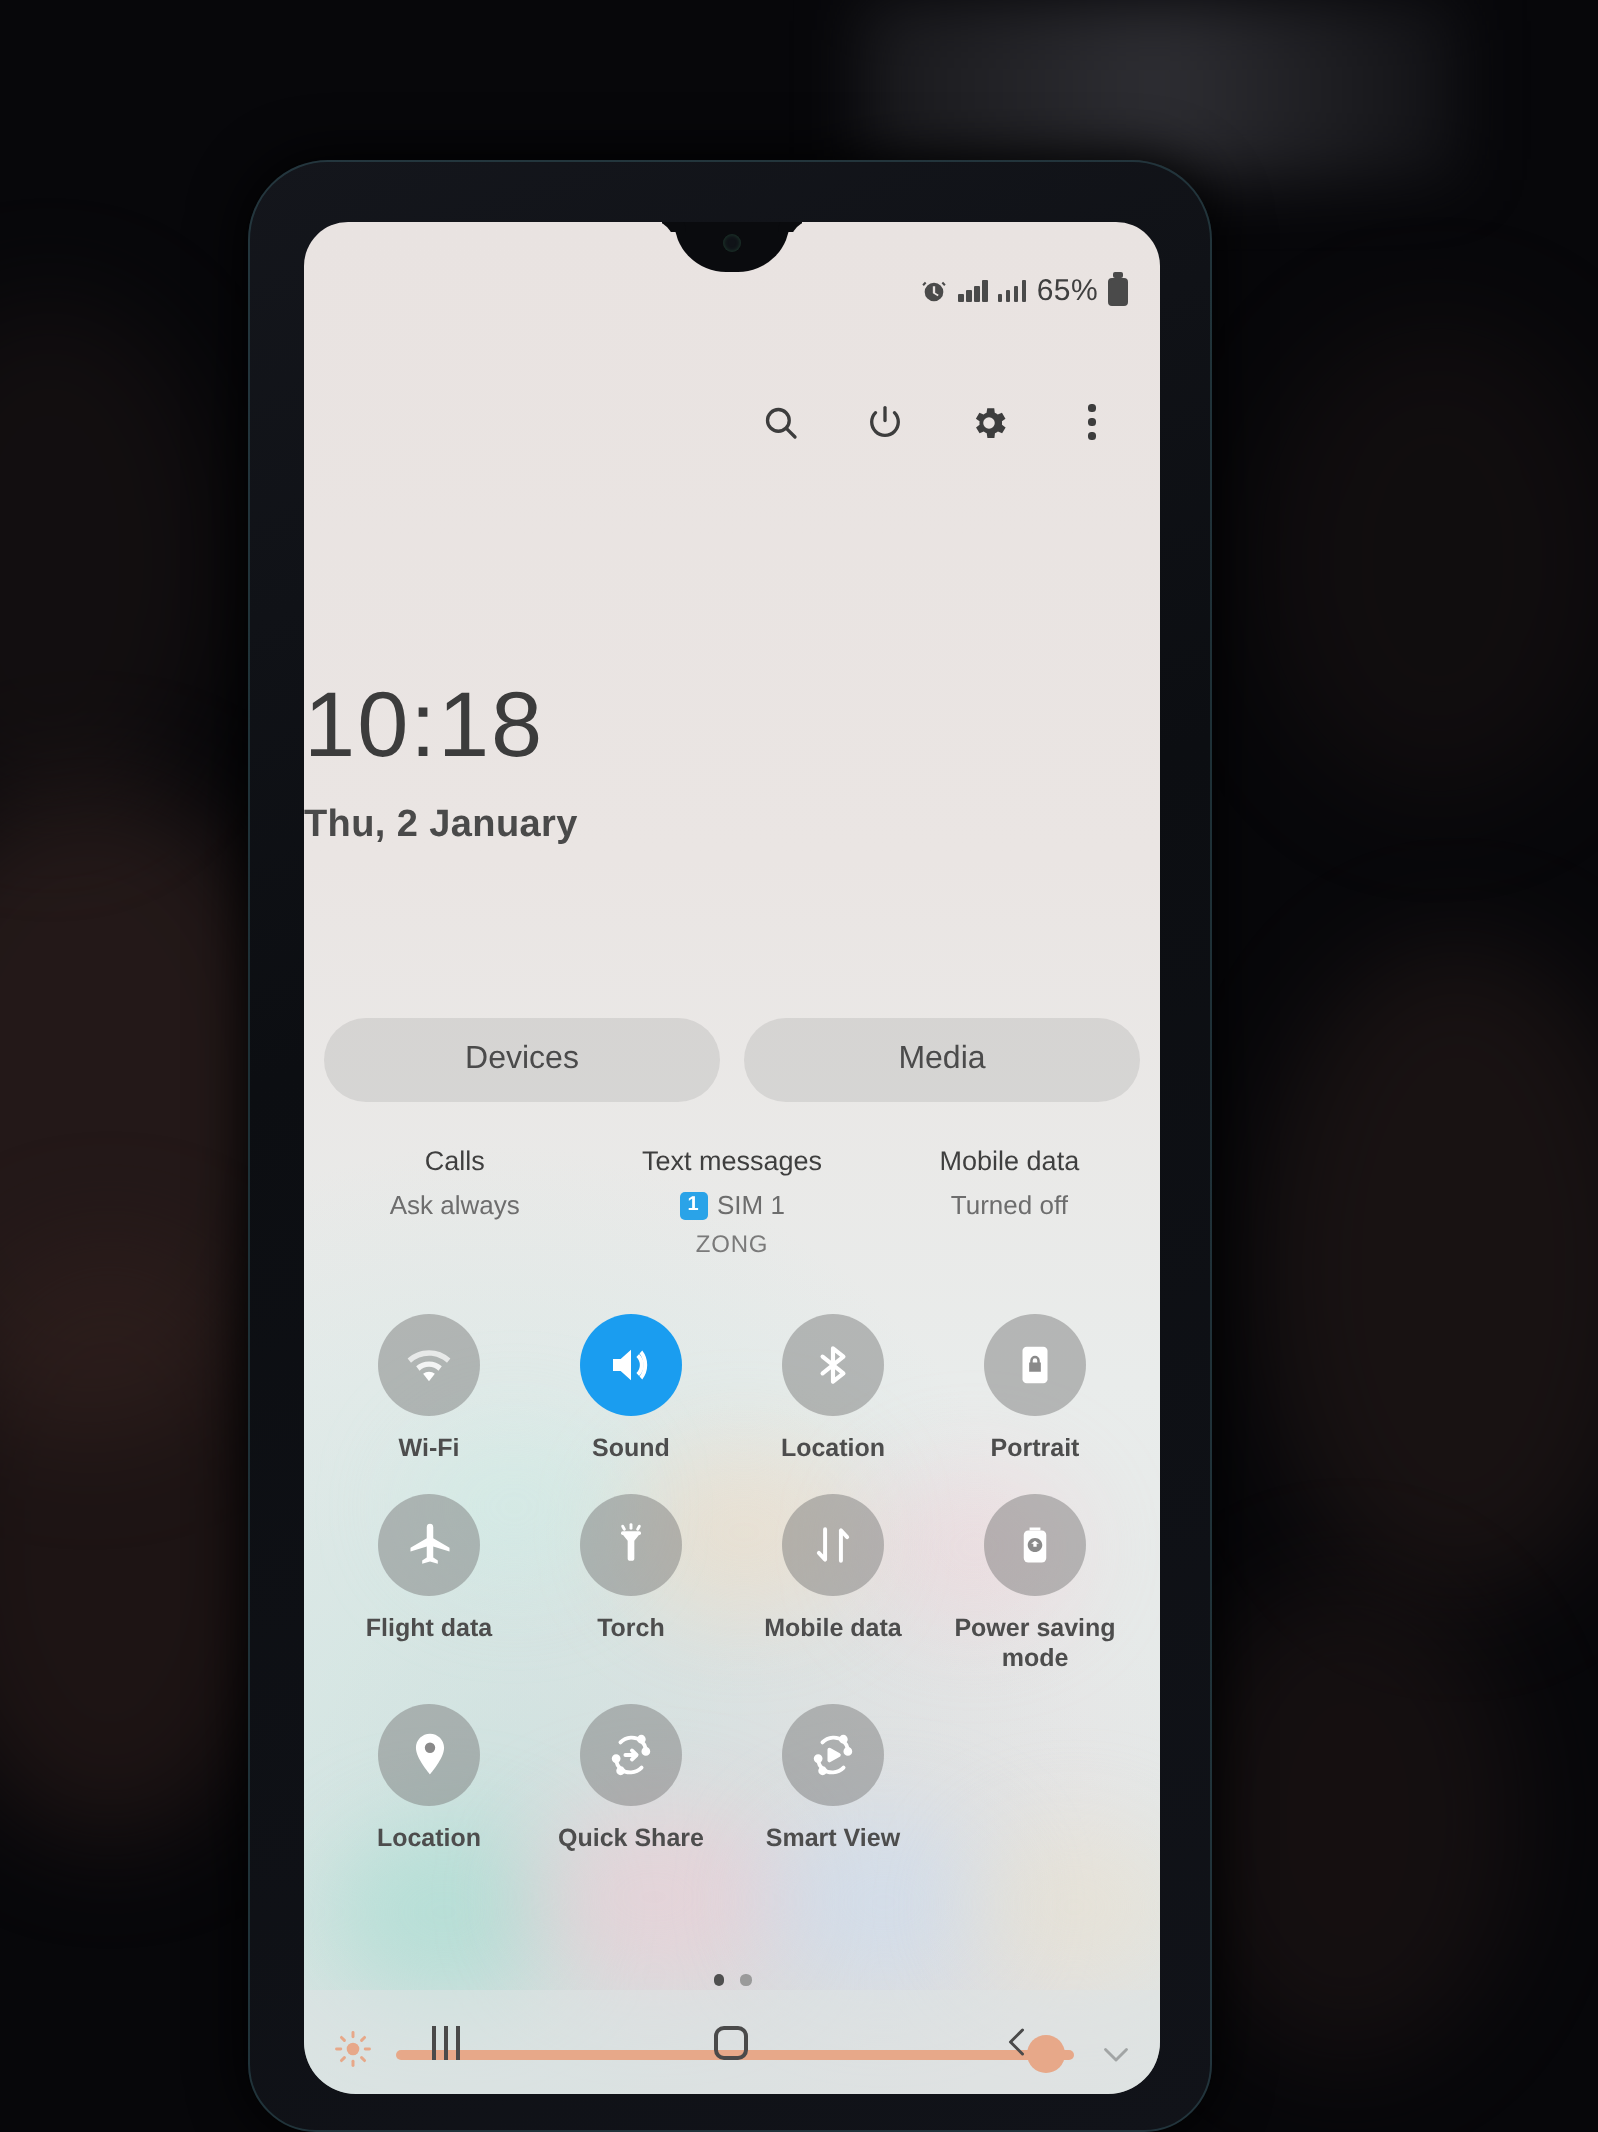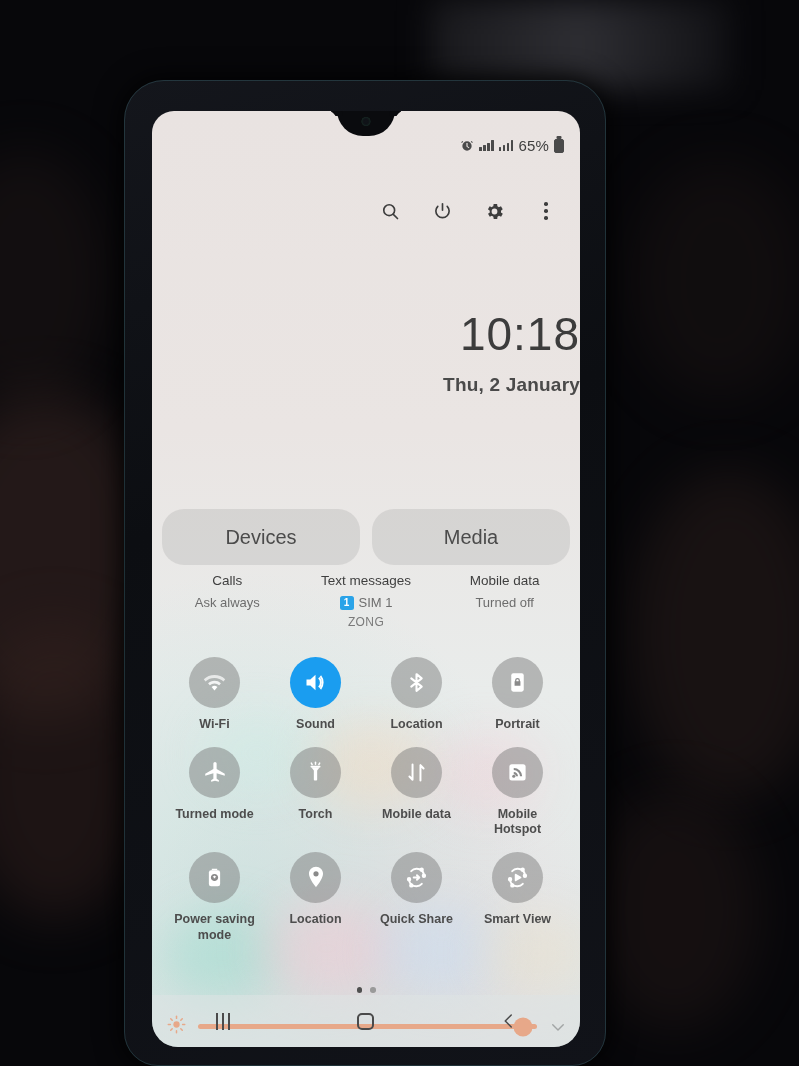--- a/index.html
+++ b/index.html
@@ -103,34 +103,34 @@
   .topicons {
     position: absolute; right: 22px; top: 88px;
     display: flex; align-items: center; gap: 28px;
   }
   .topicons .ti { width: 24px; height: 24px; display:flex; align-items:center; justify-content:center;
                   cursor: pointer; color:#3d3d3d; }
   .dots3 { display:flex; flex-direction:column; gap:3.5px; align-items:center; }
   .dots3 span { width:3.6px;height:3.6px;border-radius:50%;background:#3d3d3d; display:block; }
 
   
-  .clockwrap { position: absolute; left: 0; right: 0; top: 200px; text-align: right; }
+  .clockwrap { position: absolute; left: 0; right: 0; top: 228px; text-align: left; }
   .clock { font-size: 46px; font-weight: 300; color: #3c3c3c; letter-spacing: 1px; line-height: 1; }
   .date  { font-size: 19px; font-weight: 700; color: #4a4a4a; margin-top: 17px; letter-spacing: .2px; }
 
   
   .pills {
     position: absolute; left: 10px; right: 10px; top: 398px;
     display: flex; gap: 12px;
   }
   .pill {
-    flex: 1; height: 56px; border-radius: 22px;
+    flex: 1; height: 42px; border-radius: 22px;
     background: rgba(120,120,120,.17);
     display: flex; align-items: center; justify-content: center;
-    font-size: 20px; color: #4b4b4b; cursor: pointer;
+    font-size: 16px; color: #4b4b4b; cursor: pointer;
   }
 
   
   .siminfo {
     position: absolute; left: 6px; right: 6px; top: 462px;
     display: flex;
   }
   .sim-col { flex: 1; text-align: center; }
   .sim-label { font-size: 13.5px; color: #3f3f3f; font-weight: 500; }
   .sim-val {
@@ -361,21 +361,21 @@
           </div>
           <div class="tlabel">Portrait</div>
         </div>
 
         <div class="tile">
           <div class="tcircle">
             <svg width="26" height="26" viewBox="0 0 24 24" fill="#fff">
               <path d="M21 15.5v-1.8l-7.5-4.4V4.2a1.5 1.5 0 00-3 0v5.1L3 13.7v1.8l7.5-2.3v5l-2.1 1.4v1.5l3.6-1 3.6 1v-1.5l-2.1-1.4v-5L21 15.5z"></path>
             </svg>
           </div>
-          <div class="tlabel">Turned mode</div>
+          <div class="tlabel">Flight data</div>
         </div>
 
         <div class="tile">
           <div class="tcircle">
             <svg width="25" height="25" viewBox="0 0 24 24" fill="#fff">
               <path d="M8 7h8l-2.4 3v8.6c0 .6-.5 1-1.1 1h-1c-.6 0-1.1-.4-1.1-1V10L8 7z"></path>
               <rect x="7.2" y="5.4" width="9.6" height="1.8" rx=".8"></rect>
               <g stroke="#fff" stroke-width="1.4" stroke-linecap="round">
                 <line x1="12" y1="2.2" x2="12" y2="4"></line>
                 <line x1="8" y1="3" x2="8.8" y2="4.4"></line>
@@ -388,33 +388,20 @@
 
         <div class="tile">
           <div class="tcircle">
             <svg width="25" height="25" viewBox="0 0 24 24" fill="none" stroke="#fff" stroke-width="1.9" stroke-linecap="round" stroke-linejoin="round">
               <path d="M8.2 4.4v14.6M8.2 19l-3-3.2M15.8 19.6V5M15.8 5l3 3.2"></path>
             </svg>
           </div>
           <div class="tlabel">Mobile data</div>
         </div>
 
-        <div class="tile">
-          <div class="tcircle">
-            <svg width="25" height="25" viewBox="0 0 24 24" fill="#fff">
-              <rect x="4.2" y="4.2" width="15.6" height="15.6" rx="2.4"></rect>
-              <g fill="#8a8a8a">
-                <circle cx="8.4" cy="15.6" r="1.5"></circle>
-                <path d="M8.4 11.6v2.1a2 2 0 012 2h2.1a4.1 4.1 0 00-4.1-4.1z"></path>
-                <path d="M8.4 7.6v2.1a6 6 0 016 6h2.1a8.1 8.1 0 00-8.1-8.1z"></path>
-              </g>
-            </svg>
-          </div>
-          <div class="tlabel">Mobile Hotspot</div>
-        </div>
 
         <div class="tile">
           <div class="tcircle">
             <svg width="25" height="25" viewBox="0 0 24 24" fill="#fff">
               <path d="M9.4 3.6h5.2v1.4H9.4z"></path>
               <rect x="6.6" y="5" width="10.8" height="15.4" rx="2.2"></rect>
               <path d="M12 8.6c-2.1 0-3.5 1.6-3.5 3.4 0 2 1.7 3.4 3.5 3.4s3.5-1.4 3.5-3.4c0-1.8-1.4-3.4-3.5-3.4zm0 1.4l1.9 1.4h-1.1v1.4h-1.6v-1.4h-1.1L12 10z" fill="#8a8a8a"></path>
             </svg>
           </div>
           <div class="tlabel">Power saving mode</div>

